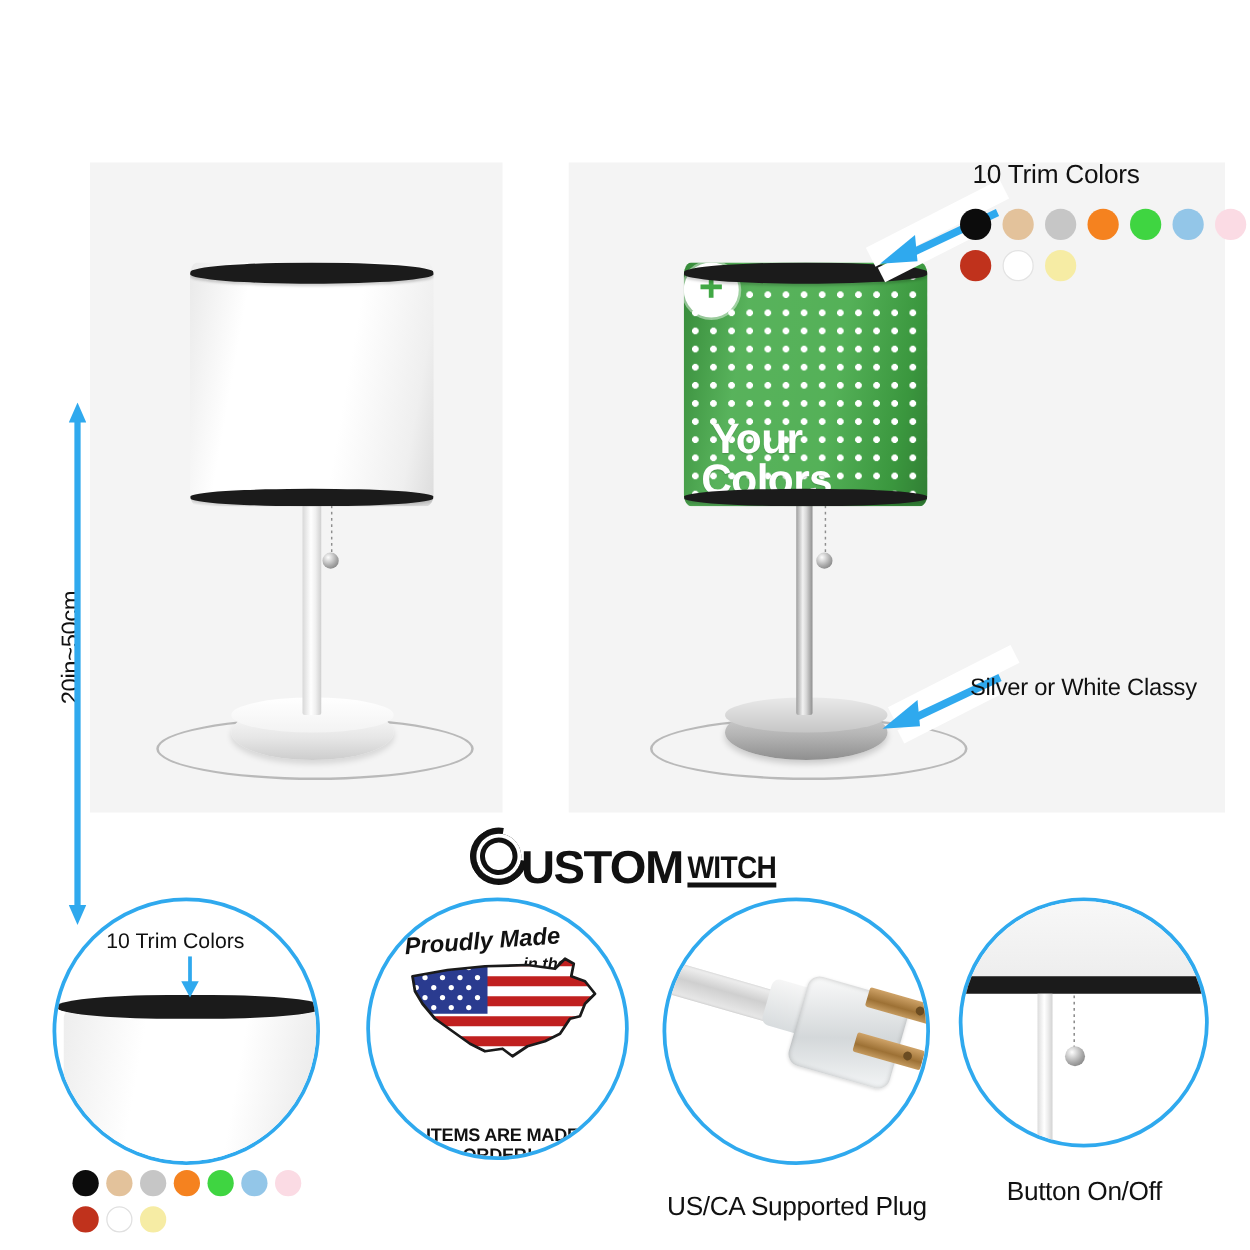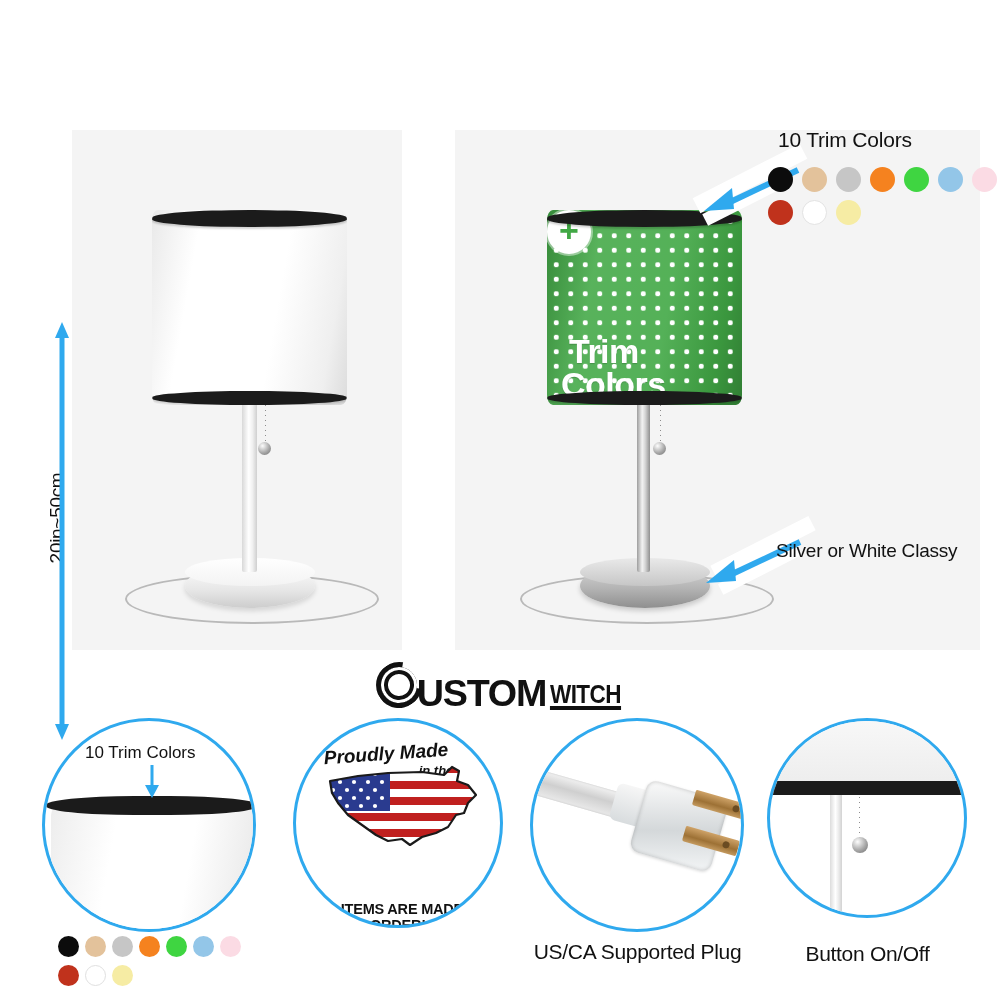--- a/index.html
+++ b/index.html
@@ -181,21 +181,21 @@
     <div class="lamp" style="left:525px;top:80px;width:260px;height:450px;">
       <div class="cordloop" style="left:-5px;top:382px;width:250px;height:46px;"></div>
       <div class="base base-silver" style="left:55px;top:372px;width:130px;height:44px;"></div>
       <div class="base-top base-silver-top" style="left:55px;top:366px;width:130px;height:28px;"></div>
       <div class="pole pole-silver" style="left:112px;top:200px;width:13px;height:180px;"></div>
       <div class="chain" style="left:134px;top:196px;height:58px;"></div>
       <div class="chain-ball" style="left:128px;top:250px;"></div>
 
       <div class="shade" style="left:22px;top:18px;width:195px;height:195px;">
         <div class="shade-body shade-green"></div>
-        <div class="design-text" style="left:22px;top:125px;">Trim</div>
+        <div class="design-text" style="left:22px;top:125px;">Your</div>
         <div class="plus-badge">
           <span>+</span>
         </div>
         <div class="design-text" style="left:14px;top:158px;">Colors</div>
         <div class="trim trim-top"></div>
         <div class="trim trim-bot"></div>
       </div>
     </div>
 
     <div class="white-streak" style="left:690px;top:58px;width:120px;height:17px;"></div>
@@ -328,21 +328,21 @@
         <div class="plug-cord" style="left:-8px;top:62px;width:120px;height:26px;transform:rotate(16deg);"></div>
         <div class="plug-ring" style="left:80px;top:66px;width:40px;height:38px;transform:rotate(16deg);"></div>
         <div class="plug-body" style="left:104px;top:68px;width:84px;height:74px;transform:rotate(16deg);"></div>
         <div class="prong" style="left:160px;top:76px;width:56px;height:16px;transform:rotate(16deg);">
           <div class="prong-hole" style="left:40px;top:4px;"></div>
         </div>
         <div class="prong" style="left:150px;top:112px;width:56px;height:16px;transform:rotate(16deg);">
           <div class="prong-hole" style="left:40px;top:4px;"></div>
         </div>
       </div>
-      <div class="feature-label" style="top:226px;">US/CA Supported Plug</div>
+      <div class="feature-label" style="top:240px;">US/CA Supported Plug</div>
     </div>
 
     <div class="feature" style="left:755px;width:225px;">
       <div class="circle" style="left:12px;top:4px;width:200px;height:200px;">
         <div style="position:absolute;left:-10px;top:-20px;width:220px;height:84px;
                     background:linear-gradient(180deg,#fbfbfb,#ededed);border-radius:0 0 8px 8px;"></div>
         <div style="position:absolute;left:-6px;top:60px;width:212px;height:14px;background:#1b1b1b;"></div>
         <div style="position:absolute;left:60px;top:74px;width:12px;height:126px;
                     background:linear-gradient(90deg,#dcdcdc,#ffffff 45%,#ededed 70%,#d2d2d2);"></div>
         <div class="chain" style="left:88px;top:74px;height:46px;"></div>

